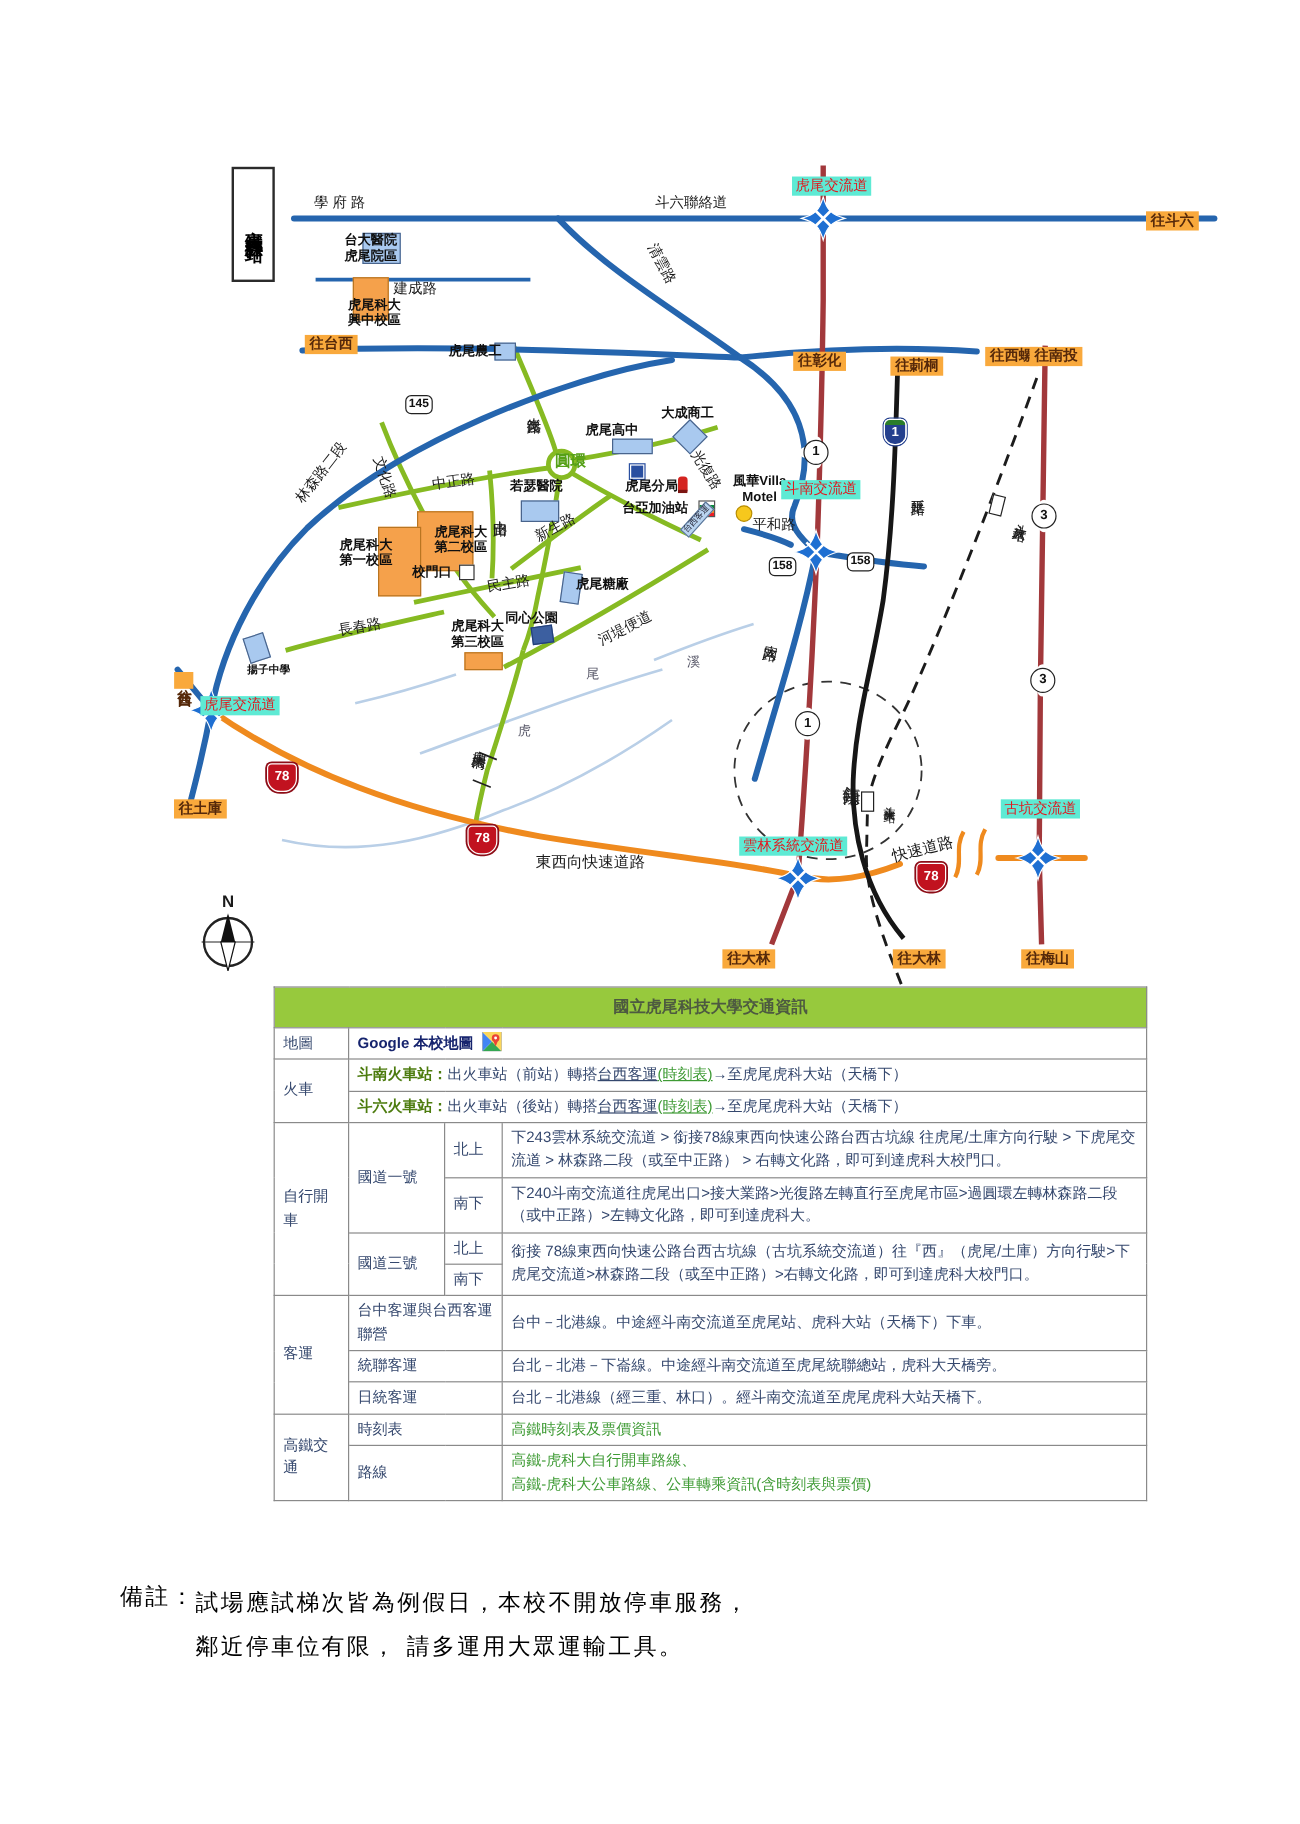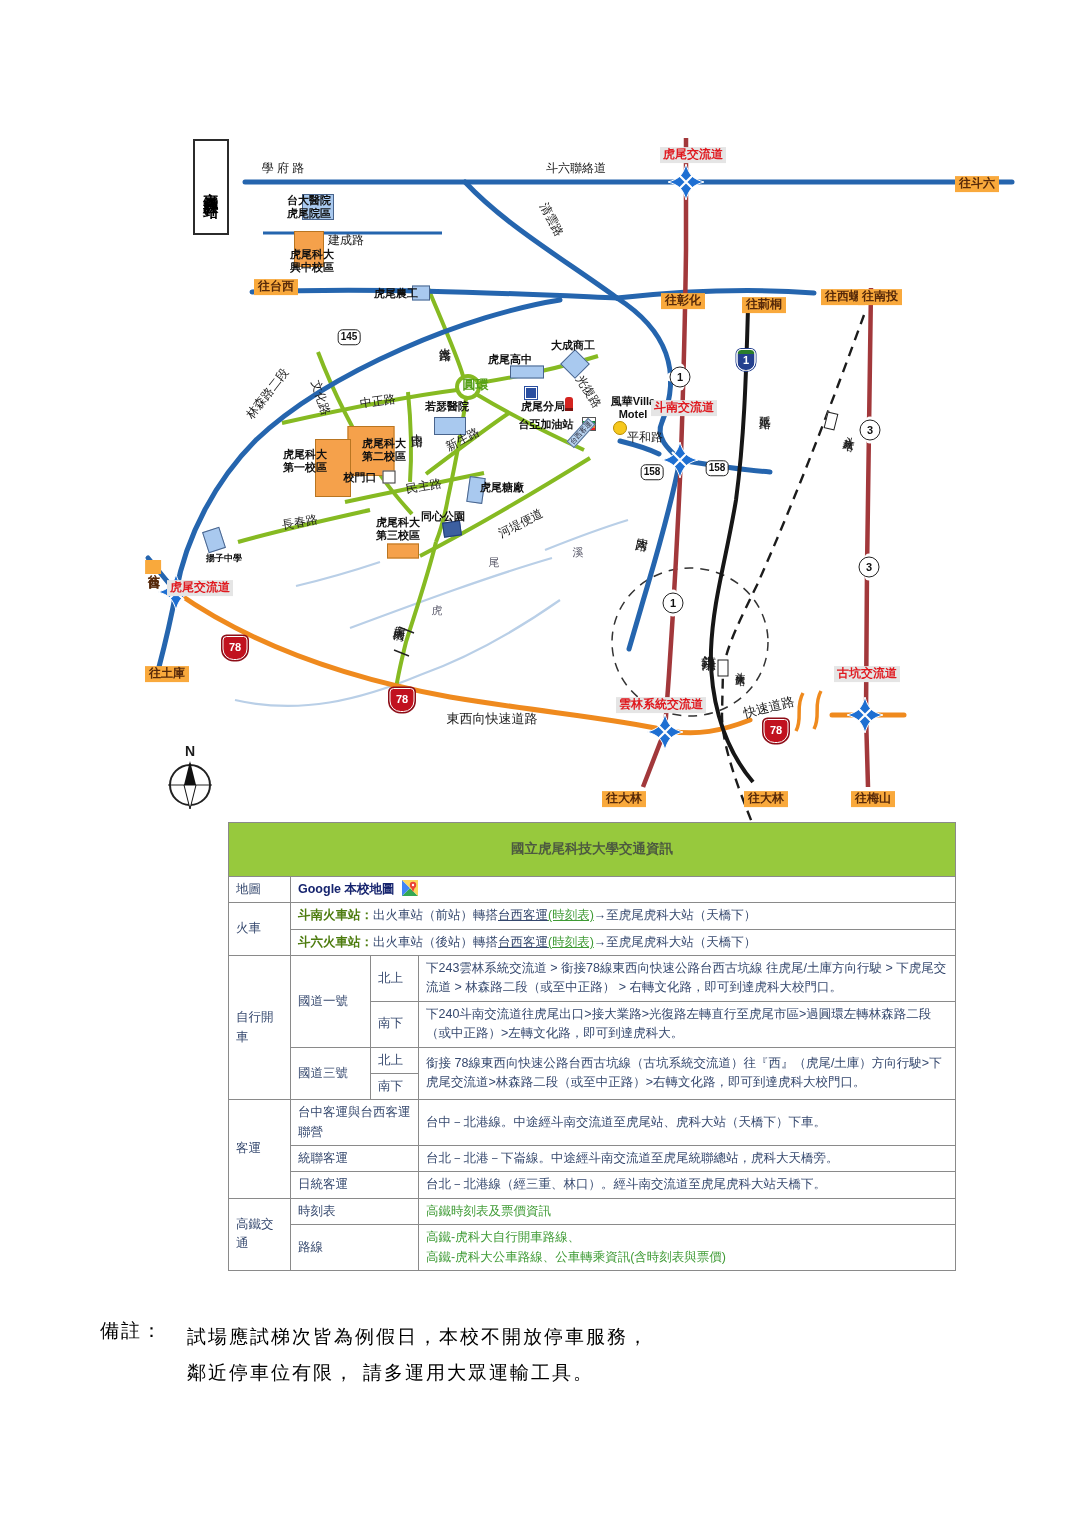--- a/index.html
+++ b/index.html
@@ -6,21 +6,21 @@
   #page{position:relative;width:1083px;height:1520px;background:#fff;overflow:hidden;
         font-family:"Liberation Sans",sans-serif;}
   
   #doc-title{position:absolute;left:302px;top:96px;font-family:"DejaVu Serif",serif;
              font-size:23px;font-weight:bold;letter-spacing:4px;color:#000;}
   
   #map{position:absolute;left:0;top:130px;width:1083px;height:692px;}
   #map svg{position:absolute;left:0;top:0;}
   .ml{position:absolute;z-index:3;white-space:pre-line;text-align:center;line-height:1.15;
       font-size:12px;color:#111;transform:translate(-50%,-50%);}
-  .yellow{background:#e5e5e5;color:#e0191f;font-weight:bold;padding:1px 3px;z-index:4;}
+  .yellow{background:#5eead4;color:#e0191f;font-weight:normal;padding:1px 3px;z-index:4;}
   .orange,.orangev{background:#f9a93c;color:#56290a;font-weight:bold;padding:1px 4px;z-index:4;}
   .orangev{writing-mode:vertical-rl;padding:4px 1px;letter-spacing:2px;}
   .road{color:#1a1a1a;}
   .roadb{color:#1a1a1a;font-weight:bold;}
   .roadr{color:#1a1a1a;white-space:nowrap;}
   .roadv,.roadvr{writing-mode:vertical-rl;color:#1a1a1a;letter-spacing:1px;}
   .place,.place2{font-size:11px;font-weight:700;color:#101010;}
   .greentext{color:#55a017;font-weight:bold;font-size:13px;z-index:4;}
   .riverchar{color:#556;font-size:11px;}
   .rshield{background:#fff;border:1.5px solid #222;border-radius:5px;font-size:10px;
@@ -59,32 +59,32 @@
   .oroad{fill:none;stroke:#ef8a1e;stroke-width:5;stroke-linecap:round;}
   .oroad2{fill:none;stroke:#ef8a1e;stroke-width:3.5;fill:none;}
   .kroad{fill:none;stroke:#161616;stroke-width:4;}
   .rroad{fill:none;stroke:#a2383b;stroke-width:4.5;}
   .tick{stroke:#222;stroke-width:1.4;}
   
   #info-table{position:absolute;left:228px;top:822px;width:728px;border-collapse:collapse;
               font-size:12.5px;color:#35486e;}
   #info-table td{border:1px solid #8a8a8a;padding:3px 7px;vertical-align:middle;line-height:1.55;}
   #info-table td.hdr{background:#97c93d;text-align:center;color:#4d5a40;font-weight:bold;
-                     font-size:13.5px;padding:16px;}
+                     font-size:13.5px;padding:6px;}
   #info-table td.lab{text-align:left;}
   .navy{color:#4d7c0f;font-weight:bold;}
   .busu{text-decoration:underline;}
   .glink{color:#3f9b35;text-decoration:underline;cursor:pointer;}
   .gtext{color:#3f9b35;}
   .maplink{color:#16246e;font-weight:bold;cursor:pointer;}
   .gicon{vertical-align:-3px;margin-left:4px;}
   
   #note{position:absolute;left:100px;top:1318px;display:flex;font-family:"DejaVu Serif",serif;
         font-size:19px;letter-spacing:2px;color:#000;}
-  #note .nl{margin-left:24px;line-height:1.9;}
+  #note .nl{margin-left:0;line-height:1.9;}
 </style>
 </head>
 <body>
 
 <div id="page">
 
 
   <div id="map">
     <svg width="1083" height="692" viewBox="0 0 1083 692">
       <defs>

